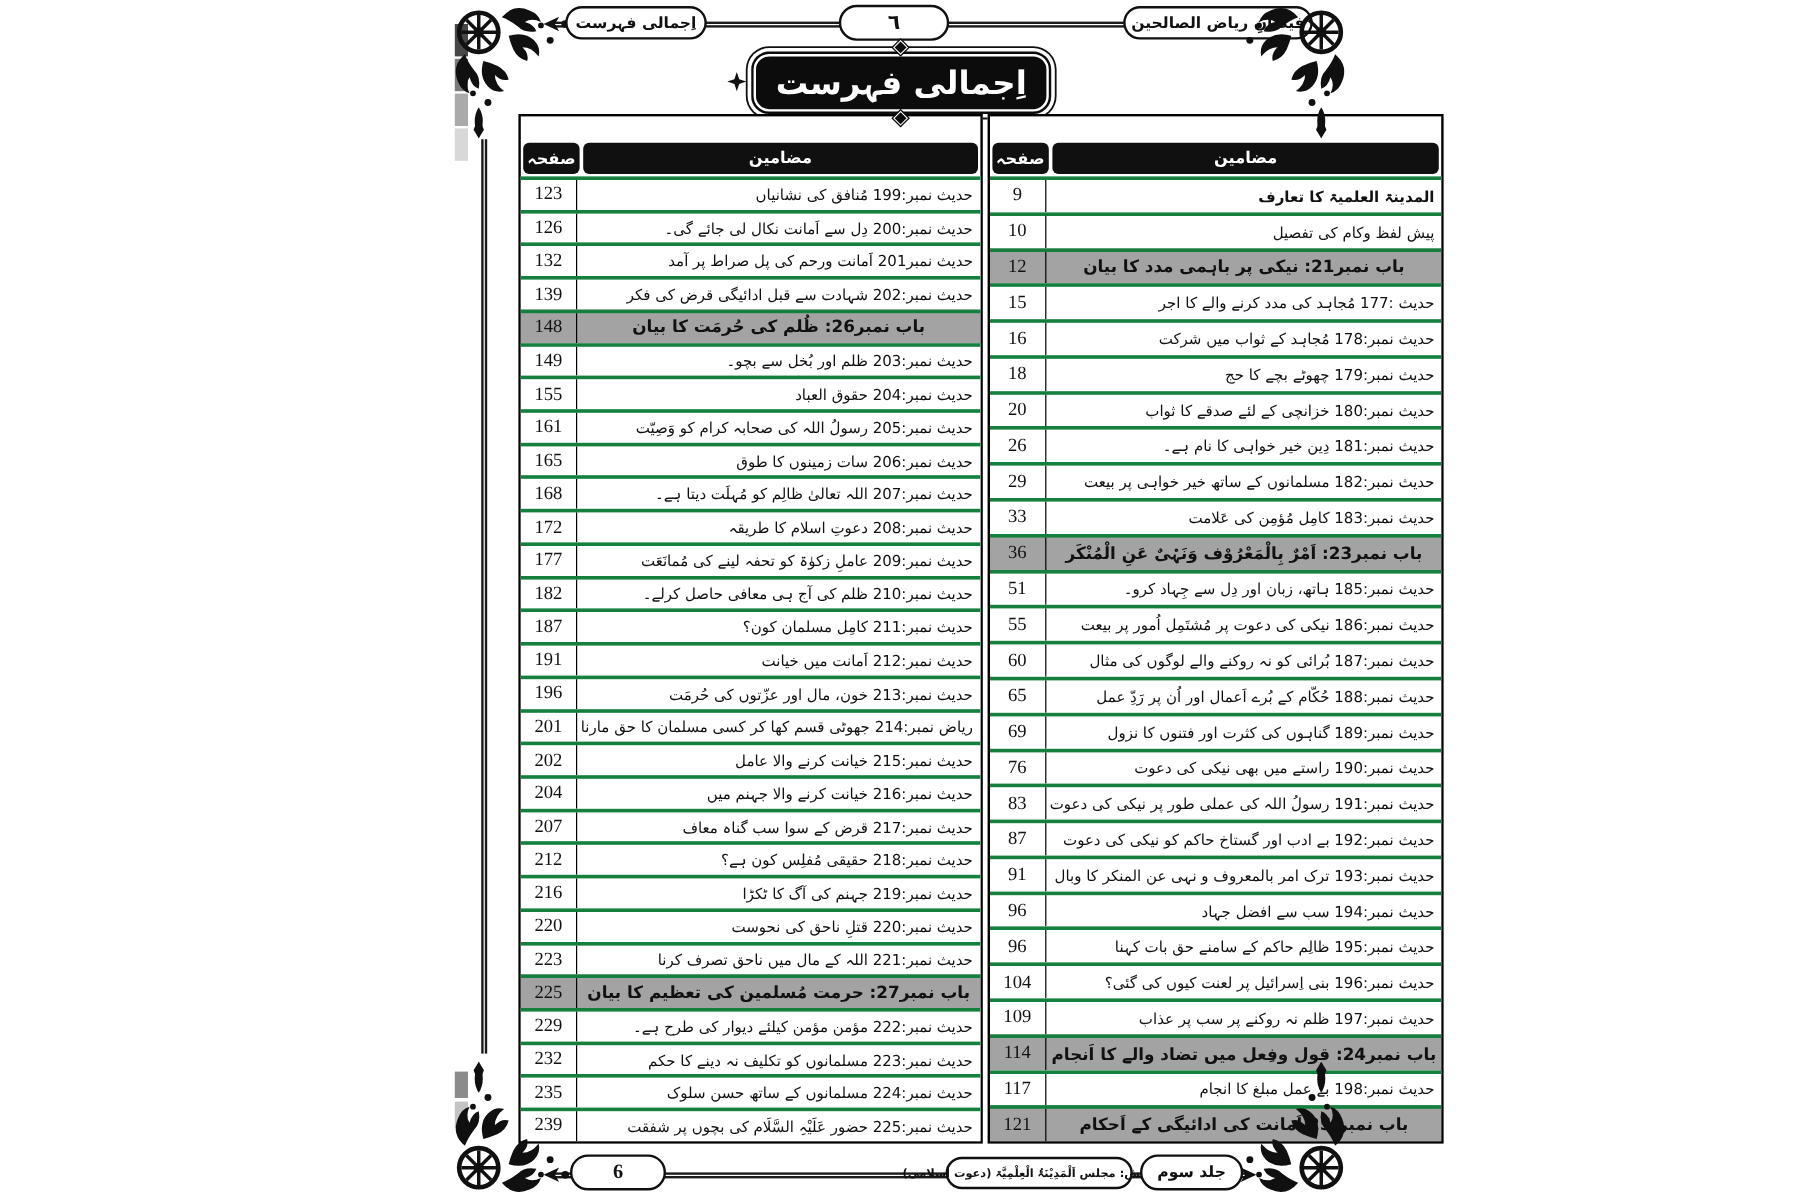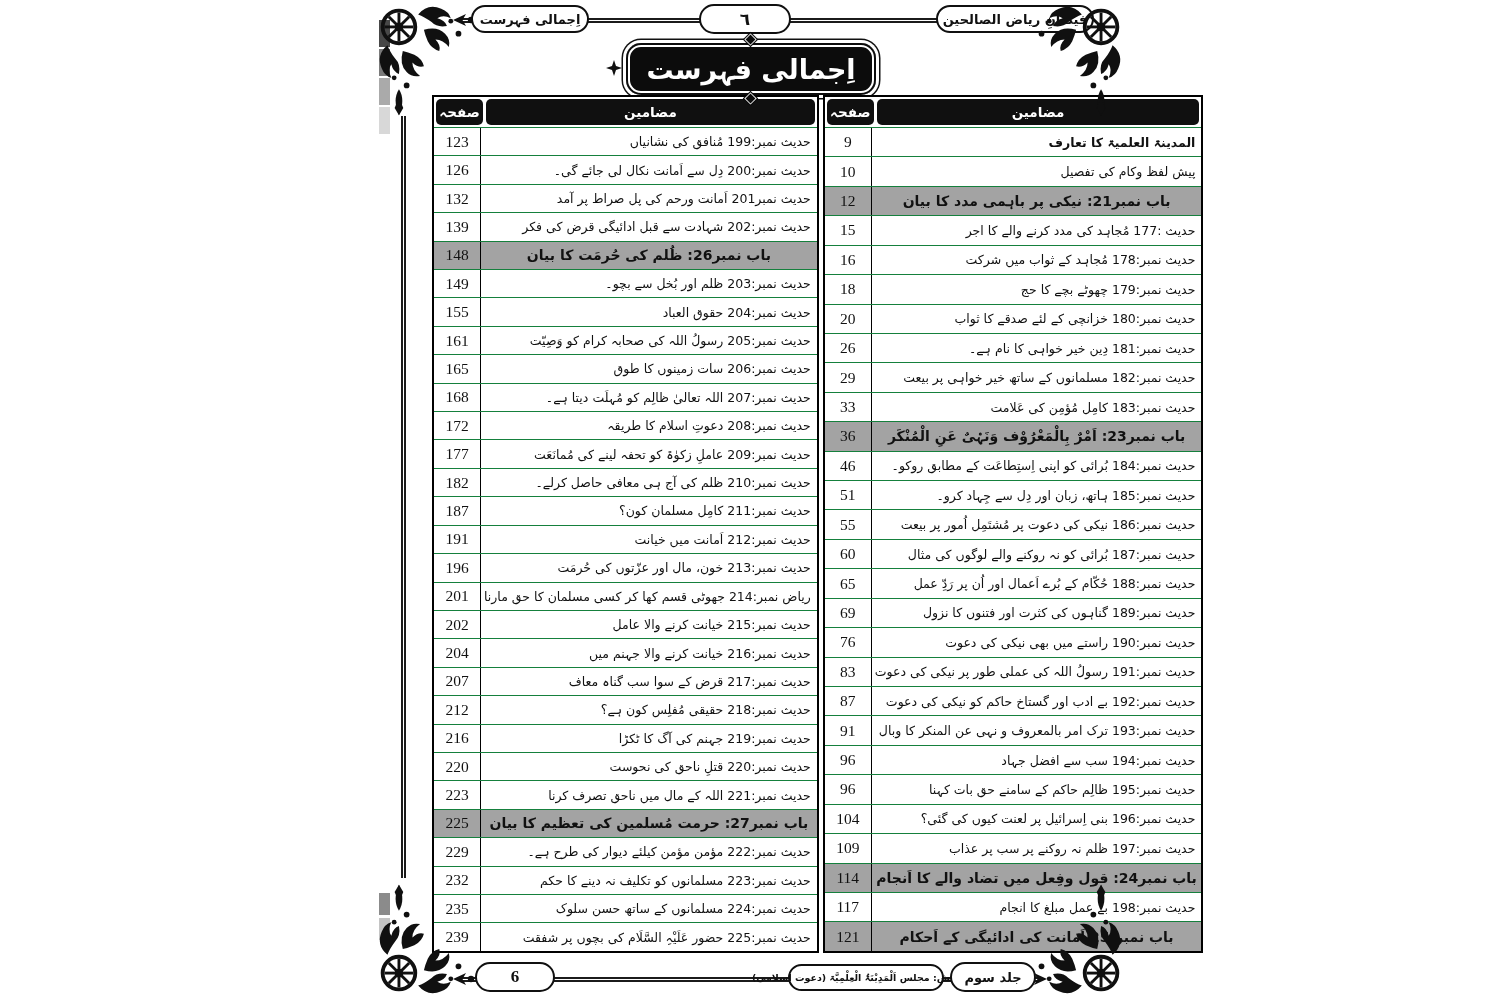--- a/index.html
+++ b/index.html
@@ -56,26 +56,26 @@
                    border: 1.5px solid #fff; outline: 1.5px solid #0c0c0c;
                    transform: rotate(45deg); left: 376px; z-index: 3; }
   .title-diamond.t { top: 35px; }
   .title-diamond.b { top: 94px; }
   .title-flourish { position: absolute; left: 236px; top: 60px; width: 16px; height: 16px; z-index: 2; }
 
   
   .tables { position: absolute; left: 62px; top: 95px; width: 636px; height: 858px;
             display: flex; gap: 4px; z-index: 2; }
   .toc-table { flex: 1; border: 2px solid #000; background: #fff; display: flex; flex-direction: column; }
-  .thead { display: flex; gap: 3px; padding: 2px; height: 30px; }
+  .thead { display: flex; gap: 3px; padding: 2px; height: 30px; margin-top: 20px; }
   .th { background: #101010; color: #fff; border-radius: 5px; display: flex;
         align-items: center; justify-content: center; font-size: 13.5px; font-weight: bold; }
   .th.pgh { width: 47px; }
   .th.tph { flex: 1; }
-  .trow { flex: 1; min-height: 0; display: flex; border-top: 1px solid #15803d; background: #fff; }
+  .trow { flex: 1; min-height: 0; display: flex; border-top: 3px solid #15803d; background: #fff; }
   .trow .pg { width: 47px; border-right: 1px solid #000; display: flex; align-items: center;
               justify-content: center; font-family: "Liberation Serif", serif; font-size: 15.5px; }
   .trow .tp { flex: 1; direction: rtl; display: flex; align-items: center; justify-content: flex-start;
               padding: 0 6px 0 3px; font-size: 12.5px; overflow: hidden; white-space: nowrap; }
   .trow.chapter { background: #a3a3a3; }
   .trow.chapter .tp { justify-content: center; font-weight: bold; font-size: 14px; padding: 0 3px; }
   .trow.chapter .pg { font-weight: normal; }
   .trow.bold .tp { font-weight: bold; }
 </style>
 </head>
@@ -327,24 +327,20 @@
           </div>
           <div class="trow">
             <div class="pg">33</div>
             <div class="tp">حدیث نمبر:183 کامِل مُؤمِن کی عَلامت</div>
           </div>
           <div class="trow chapter">
             <div class="pg">36</div>
             <div class="tp">باب نمبر23: اَمْرٌ بِالْمَعْرُوْف وَنَہْیٌ عَنِ الْمُنْکَر</div>
           </div>
           <div class="trow">
-            <div class="pg">46</div>
-            <div class="tp">حدیث نمبر:184 بُرائی کو اپنی اِستِطاعَت کے مطابق روکو۔</div>
-          </div>
-          <div class="trow">
             <div class="pg">51</div>
             <div class="tp">حدیث نمبر:185 ہاتھ، زبان اور دِل سے جِہاد کرو۔</div>
           </div>
           <div class="trow">
             <div class="pg">55</div>
             <div class="tp">حدیث نمبر:186 نیکی کی دعوت پر مُشتَمِل اُمور پر بیعت</div>
           </div>
           <div class="trow">
             <div class="pg">60</div>
             <div class="tp">حدیث نمبر:187 بُرائی کو نہ روکنے والے لوگوں کی مثال</div>

